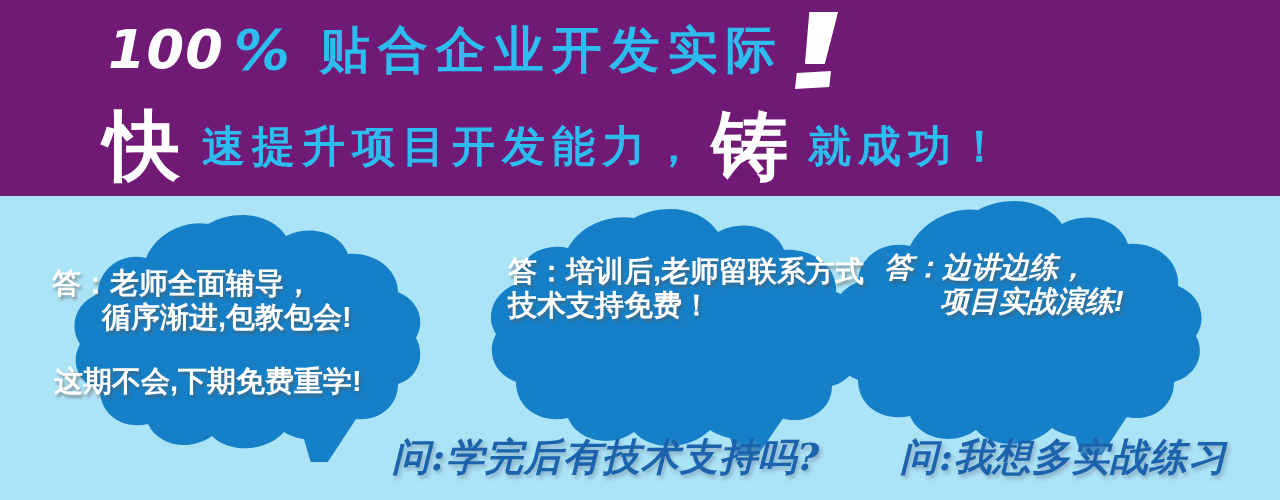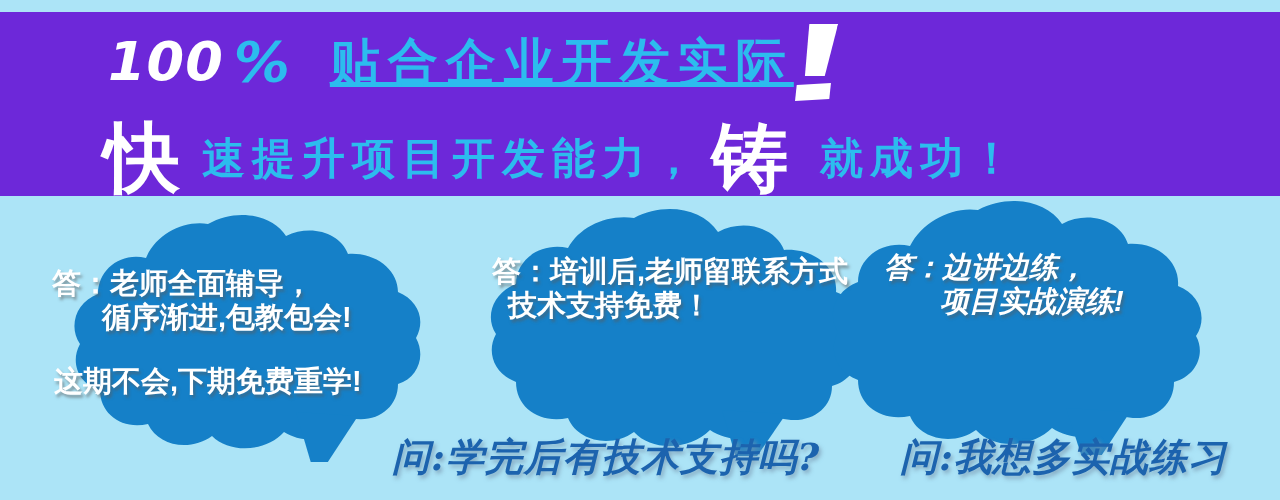--- a/index.html
+++ b/index.html
@@ -13,24 +13,24 @@
     height: 500px;
     overflow: hidden;
     font-family: "Liberation Sans", "DejaVu Sans", sans-serif;
     background: #ACE4F7;
     user-select: none;
   }
 
   
   .banner {
     position: absolute;
-    left: 0; top: 12px;
+    left: 0; top: 0;
     width: 1280px;
     height: 236px;
-    background: #6d28d9;
+    background: #701a75;
     overflow: hidden;
   }
 
   .headline1 {
     position: absolute;
     left: 0; top: 10px;
     width: 1280px;
     height: 80px;
     display: flex;
     align-items: center;
@@ -56,22 +56,21 @@
     line-height: 1;
     margin-left: 10px;
     font-family: "DejaVu Sans", sans-serif;
   }
   .h1cn {
     color: #2CBCEE;
     font-weight: 700;
     font-size: 50px;
     letter-spacing: 8px;
     line-height: 1;
-    margin-left: 40px;
-    text-decoration: underline;
+    margin-left: 30px;
   }
   .bang {
     position: absolute;
     left: 796px;
     top: 12px;
     width: 46px;
     height: 78px;
   }
   .bang .b-top {
     position: absolute;
@@ -110,21 +109,21 @@
   .h2cn {
     color: #2CBCEE;
     font-weight: 700;
     font-size: 43px;
     letter-spacing: 7px;
     line-height: 1;
     display: inline-block;
   }
   .sp-a { margin-left: 22px; }
   .sp-b { margin-left: 10px; }
-  .sp-c { margin-left: 32px; }
+  .sp-c { margin-left: 20px; }
 
   
   .panel {
     position: absolute;
     left: 0; top: 196px;
     width: 1280px;
     height: 304px;
     background: #ACE4F7;
     overflow: hidden;
     padding-left: 20px;
@@ -157,21 +156,21 @@
   #bubble1 { left: 58px;  top: 16px;  width: 370px; height: 250px; }
   #bubble2 { left: 470px; top: 10px;  width: 400px; height: 250px; }
   #bubble3 { left: 822px; top: 4px;   width: 380px; height: 255px; font-style: italic; }
 
   #b1text { left: -6px; top: 54px; font-size: 29px; }
   #b1text .l1 { padding-left: 0px; }
   #b1text .l2 { padding-left: 50px; }
   #b1text .l3 { padding-left: 2px; margin-top: 30px; }
 
   #b2text { left: 22px; top: 48px; font-size: 29px; }
-  #b2text .l1 { padding-left: 0px; }
+  #b2text .l1 { padding-left: 0px; margin-left: 16px; }
   #b2text .l2 { padding-left: 16px; }
 
   #b3text { left: 62px; top: 50px; font-size: 29px; }
   #b3text .l1 { padding-left: 0px; }
   #b3text .l2 { padding-left: 56px; }
 
   
   .qrow {
     position: absolute;
     left: 0;

